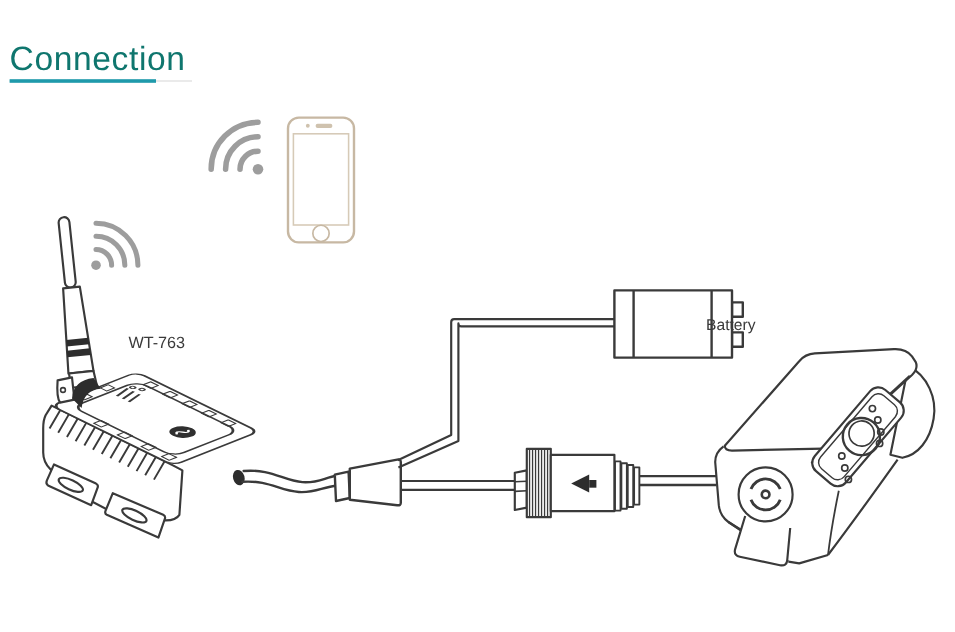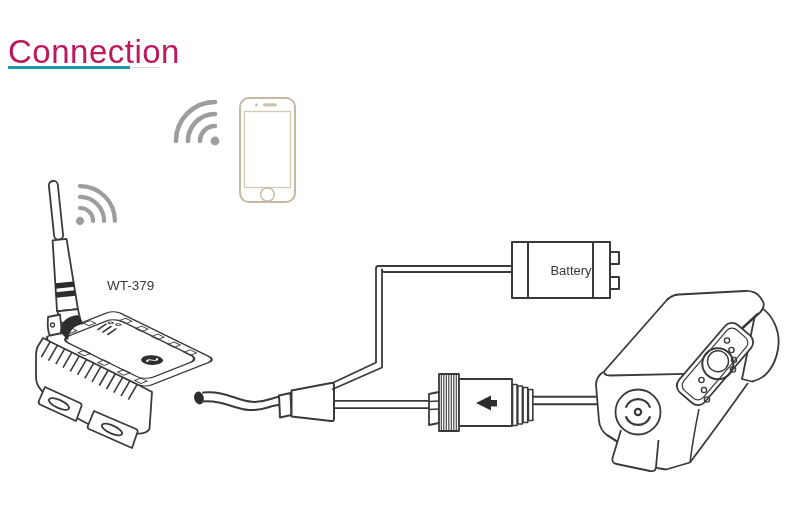--- a/index.html
+++ b/index.html
@@ -6,33 +6,33 @@
   .stage{
     position:relative;
     width:796px;height:527px;
     background:#fff;
     font-family:"Liberation Sans","DejaVu Sans",sans-serif;
     overflow:hidden;
   }
   .stage svg{position:absolute;left:0;top:0;}
   .page-title{
     position:absolute;left:8px;top:33px;
-    font-size:33px;color:#be185d;letter-spacing:0.5px;
+    font-size:28px;color:#0f766e;letter-spacing:0.5px;
   }
   .title-underline-gray{
     position:absolute;left:8px;top:67px;width:152px;height:1px;background:#dcdcdc;
   }
   .title-underline{
     position:absolute;left:8px;top:65.5px;width:122px;height:3px;background:#1f9aab;
   }
   .diagram-label{
     position:absolute;color:#3a3a3a;font-size:13px;white-space:nowrap;
   }
   #label-receiver{left:107px;top:278px;font-size:13.5px;}
-  #label-battery{left:528px;top:263px;width:86px;text-align:center;}
+  #label-battery{left:528px;top:263px;width:86px;text-align:center;padding-left:38px;}
   #label-camera{left:642px;top:275px;}
 </style>
 </head>
 <body>
 
 <div class="stage">
 
   <svg width="796" height="527" viewBox="0 0 796 527">
 
     <g stroke="#c7b8a3" fill="none" stroke-width="2">
@@ -185,15 +185,15 @@
         <circle cx="704" cy="390" r="2.6"></circle>
         <circle cx="707" cy="399.5" r="2.6"></circle>
       </g>
     </g>
   </svg>
 
   <div class="title-underline-gray"></div>
   <div class="title-underline"></div>
   <div class="page-title">Connection</div>
 
-  <div id="label-receiver" class="diagram-label">WT-379</div>
+  <div id="label-receiver" class="diagram-label">WT-763</div>
   <div id="label-battery" class="diagram-label">Battery</div>
 </div>
 
 </body></html>

